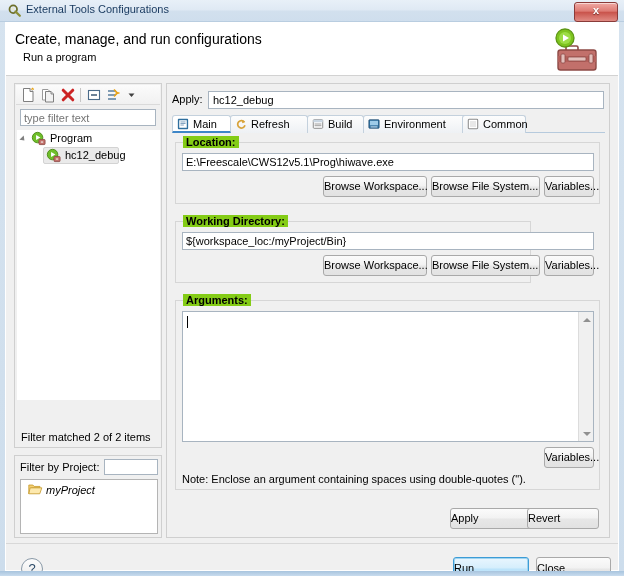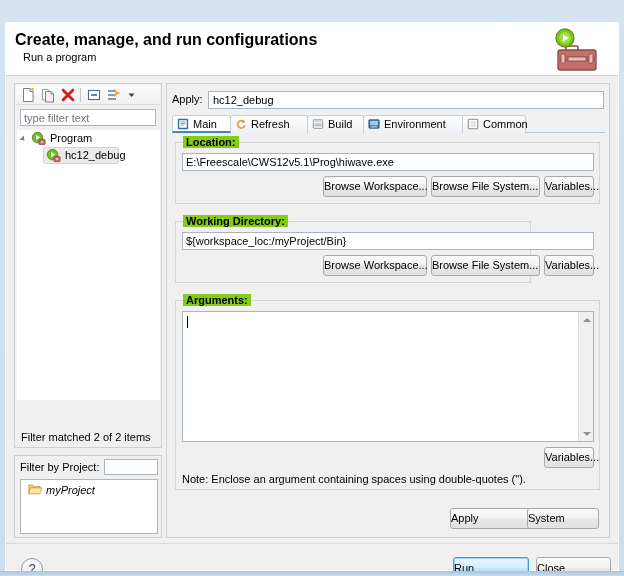--- a/index.html
+++ b/index.html
@@ -73,21 +73,21 @@
     position: absolute;
     left: 0; top: 0;
     width: 612px; height: 53px;
     background: #ffffff;
     border-bottom: 1px solid #d2d2d2;
     box-sizing: border-box;
     overflow: hidden;
   }
   .banner-title {
     position: absolute; left: 9px; top: 8px;
-    font-size: 16px; font-weight: bold; color: #000;
+    font-size: 14px; font-weight: normal; color: #000;
   }
   .banner-sub {
     position: absolute; left: 17px; top: 28px;
     font-size: 11px; color: #000;
   }
   .banner-ico { position: absolute; right: 16px; top: 3px; }
 
   
   .left-pane {
     position: absolute;
@@ -345,20 +345,31 @@
     position: absolute; left: 0; right: 0; bottom: 0;
     height: 5px;
     background: linear-gradient(to bottom,#a8c4de,#c8dcee);
   }
 </style>
 </head>
 <body>
 
 <div id="app">
 
+  <div class="titlebar">
+    <svg class="title-ico" viewBox="0 0 16 16">
+      <circle cx="6" cy="6" r="4.3" fill="none" stroke="#6d6f2a" stroke-width="2"></circle>
+      <path d="M8.5 8.5 L13.5 13.5" stroke="#8a8d36" stroke-width="2.6" stroke-linecap="round"></path>
+      <circle cx="5.6" cy="5.6" r="1.8" fill="#e8e8d2"></circle>
+    </svg>
+    <div class="title-text">External Tools Configurations</div>
+    <div class="win-close">
+      <span>x</span>
+    </div>
+  </div>
 
   <div class="dialog">
 
     <div class="banner">
       <div class="banner-title">Create, manage, and run configurations</div>
       <div class="banner-sub">Run a program</div>
       <svg class="banner-ico" width="50" height="48" viewBox="0 0 50 48">
         <rect x="14" y="20" width="12" height="5" rx="1.5" fill="none" stroke="#8d4a46" stroke-width="1.6"></rect>
         <rect x="6" y="24" width="38" height="20" rx="2.5" fill="#c2706b" stroke="#8d4a46" stroke-width="1.4"></rect>
         <rect x="6" y="30" width="38" height="6" fill="#b4605b"></rect>
@@ -536,21 +547,21 @@
             <div class="vs-arrow down" style="bottom:0">
                 <i></i>
               </div>
           </div>
         </div>
         <div class="btn" style="left:368px;top:146px;width:50px">Variables...</div>
         <div class="note" style="left:6px;top:172px">Note: Enclose an argument containing spaces using double-quotes (").</div>
       </div>
 
       <div class="btn" style="left:283px;top:424px;width:94px">Apply</div>
-      <div class="btn" style="left:360px;top:424px;width:72px">System</div>
+      <div class="btn" style="left:360px;top:424px;width:72px">Revert</div>
     </div>
 
     <div class="footer-sep"></div>
     <div class="help-btn">?</div>
     <div class="btn primary" style="left:447px;top:534px;width:76px;height:23px;line-height:21px">Run</div>
     <div class="btn" style="left:530px;top:534px;width:75px;height:23px;line-height:21px">Close</div>
   </div>
 
   <div class="status-strip"></div>
 </div>

